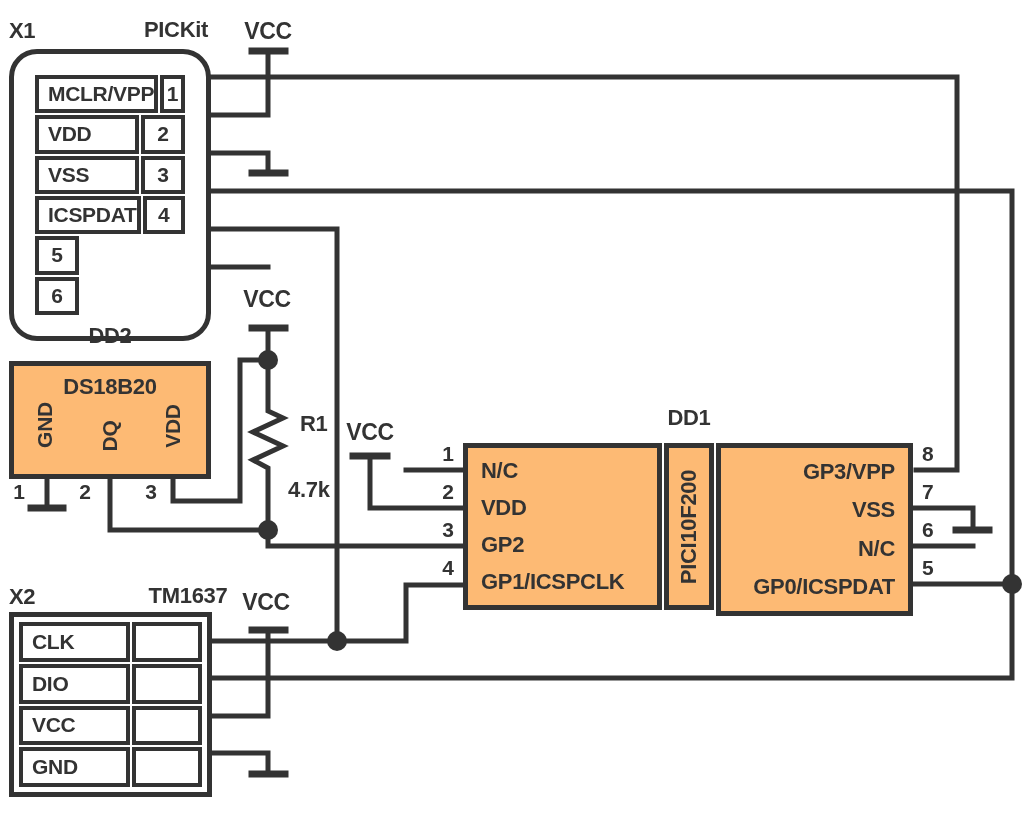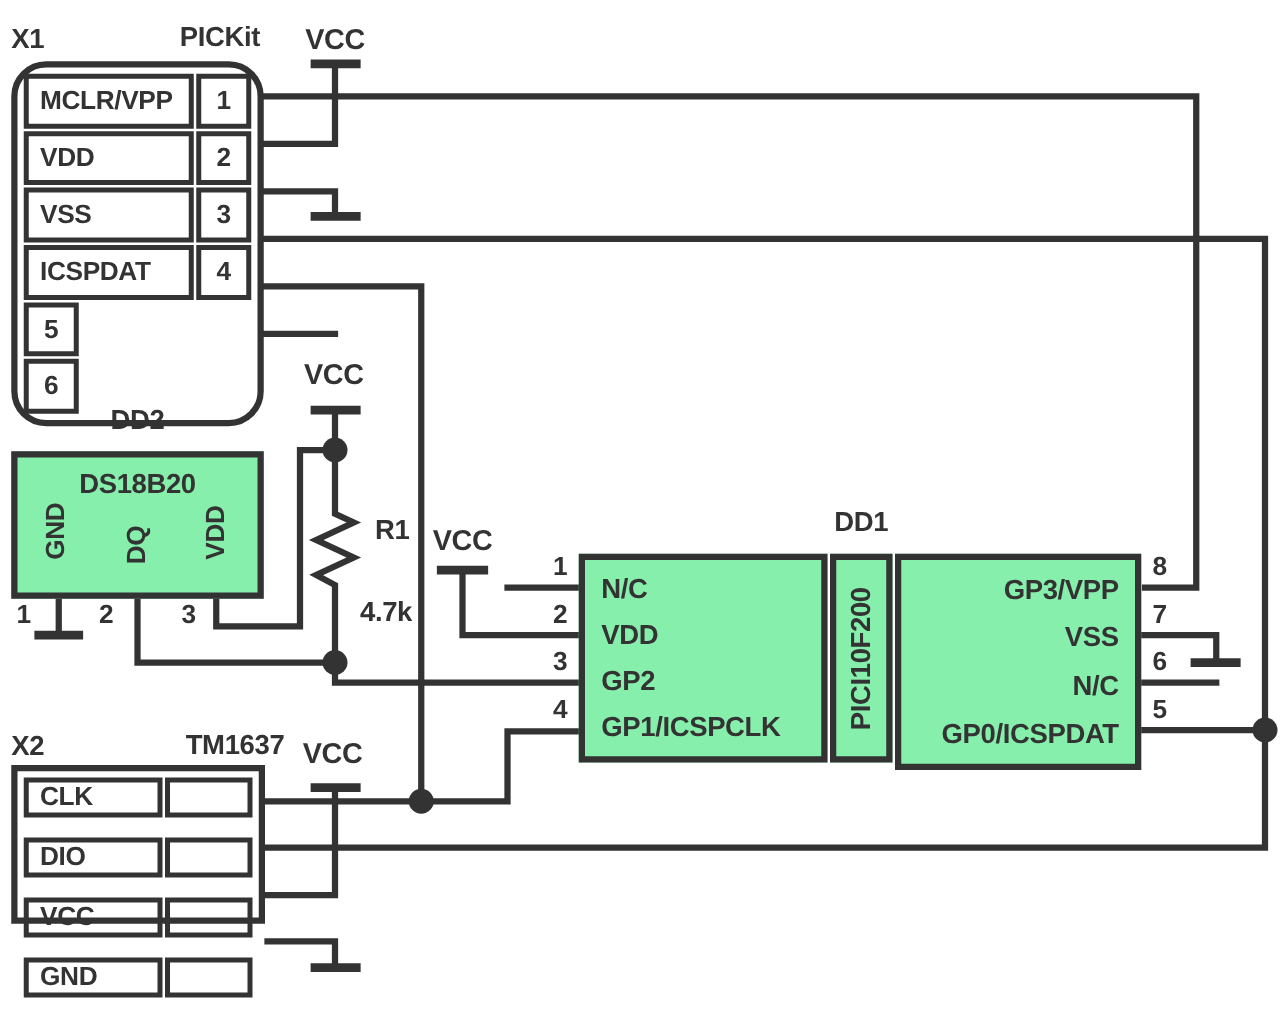--- a/index.html
+++ b/index.html
@@ -23,21 +23,21 @@
 
   .conn { position:absolute; box-sizing:border-box; border:5px solid #333333;
           display:flex; flex-direction:column; background:#ffffff; }
   .crow { flex:1; display:flex; gap:2px; }
   .cell { box-sizing:border-box; border:4px solid #333333; display:flex;
           align-items:center; font-size:21px; font-weight:700; letter-spacing:-0.3px; }
   .cname{ flex:1; padding-left:9px; }
   .cpin { justify-content:center; }
 
   .icbox { position:absolute; box-sizing:border-box; border:5px solid #333333;
-           background:#86efac; display:flex; flex-direction:column; }
+           background:#fdba74; display:flex; flex-direction:column; }
   .icrow { flex:1; display:flex; align-items:center;
            font-size:22px; font-weight:700; letter-spacing:-0.3px; }
   .right .icrow { justify-content:flex-end; }
 
   .num { position:absolute; font-size:21px; font-weight:700; line-height:24px; }
 </style>
 </head>
 <body>
 
 <div id="stage">
@@ -77,21 +77,21 @@
 
     <circle class="dot" cx="268" cy="360" r="10"></circle>
     <circle class="dot" cx="268" cy="530" r="10"></circle>
     <circle class="dot" cx="337" cy="641" r="10"></circle>
     <circle class="dot" cx="1012" cy="584" r="10"></circle>
   </svg>
 
   <div class="lbl" style="left:9px; top:19px;">X1</div>
   <div class="lbl c" style="left:131px; top:18px; width:90px;">PICKit</div>
 
-  <div class="conn" style="left:9px; top:49px; width:202px; height:292px; padding:5px; gap:2px;border-radius:28px;">
+  <div class="conn" style="left:9px; top:49px; width:202px; height:292px; padding:21px; gap:2px;border-radius:28px;">
     <div class="crow">
       <div class="cell cname">MCLR/VPP</div>
       <div class="cell cpin" style="width:44px;">1</div>
     </div>
     <div class="crow">
       <div class="cell cname">VDD</div>
       <div class="cell cpin" style="width:44px;">2</div>
     </div>
     <div class="crow">
       <div class="cell cname">VSS</div>
@@ -152,21 +152,21 @@
   <div class="num" style="left:428px; top:518px; width:26px; text-align:right;">3</div>
   <div class="num" style="left:428px; top:556px; width:26px; text-align:right;">4</div>
   <div class="num" style="left:922px; top:442px; width:26px;">8</div>
   <div class="num" style="left:922px; top:480px; width:26px;">7</div>
   <div class="num" style="left:922px; top:518px; width:26px;">6</div>
   <div class="num" style="left:922px; top:556px; width:26px;">5</div>
 
   <div class="lbl" style="left:9px; top:585px;">X2</div>
   <div class="lbl c" style="left:140px; top:584px; width:96px;">TM1637</div>
 
-  <div class="conn" style="left:9px; top:612px; width:203px; height:127px; padding:5px; gap:16px;">
+  <div class="conn" style="left:9px; top:612px; width:203px; height:185px; padding:5px; gap:2px;">
     <div class="crow">
       <div class="cell cname">CLK</div>
       <div class="cell cpin" style="width:70px;"></div>
     </div>
     <div class="crow">
       <div class="cell cname">DIO</div>
       <div class="cell cpin" style="width:70px;"></div>
     </div>
     <div class="crow">
       <div class="cell cname">VCC</div>

